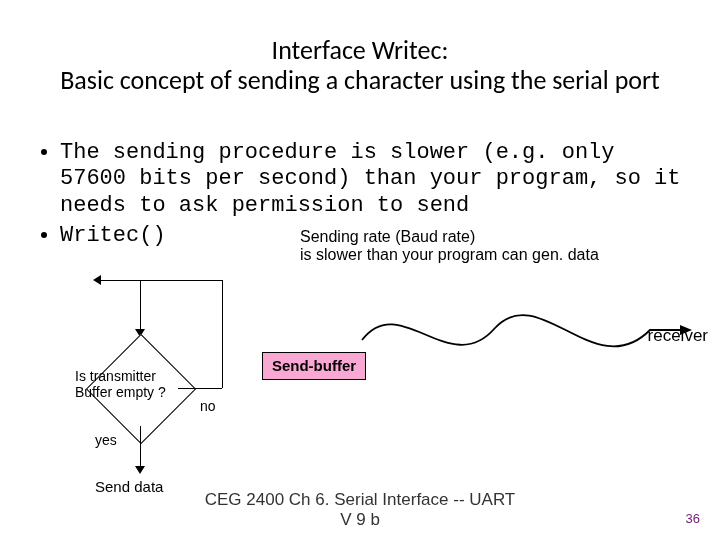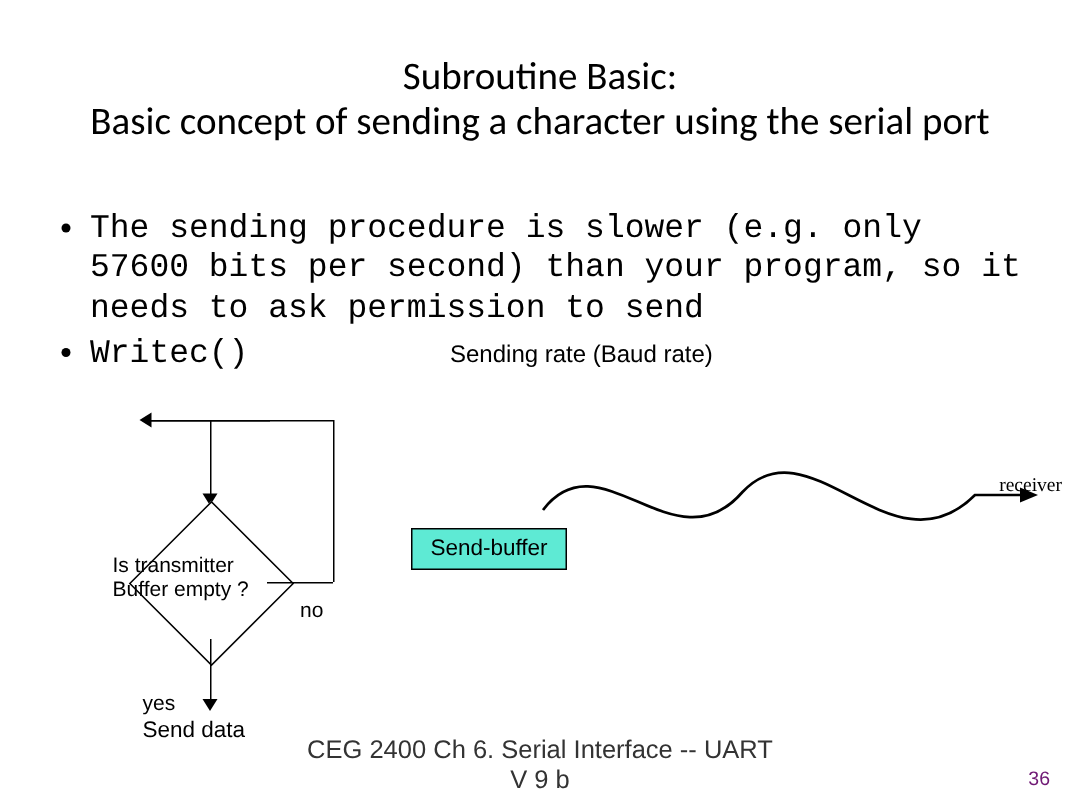--- a/index.html
+++ b/index.html
@@ -162,66 +162,67 @@
     top: 186px;
     left: 75px;
     width: 0;
     height: 0;
     border-left: 5px solid transparent;
     border-right: 5px solid transparent;
     border-top: 8px solid #000;
   }
   .label-yes {
     position: absolute;
-    top: 180px;
+    top: 152px;
     left: 35px;
     font-family: Arial, sans-serif;
     font-size: 14px;
   }
   .send-data {
     position: absolute;
     top: 198px;
     left: 35px;
     font-family: Arial, sans-serif;
     font-size: 15px;
   }
 
   
   .send-buffer {
     position: absolute;
     top: 352px;
-    left: 274px;
+    left: 262px;
     width: 102px;
     height: 26px;
     border: 1px solid #000;
-    background: #5eead4;
+    background: #f9a8d4;
     font-family: Arial, sans-serif;
     font-size: 15px;
     text-align: center;
     line-height: 26px;
+    font-weight: bold;
   }
   
   .wave {
     position: absolute;
     top: 300px;
     left: 360px;
     width: 330px;
     height: 60px;
   }
   .wave svg {
     width: 100%;
     height: 100%;
     overflow: visible;
   }
   .receiver {
     position: absolute;
-    top: 315px;
+    top: 326px;
     right: 12px;
-    font-family: Liberation Serif, serif;
-    font-size: 13px;
+    font-family: Liberation Sans, sans-serif;
+    font-size: 17px;
   }
 
   
   .footer {
     position: absolute;
     bottom: 10px;
     left: 0;
     width: 720px;
     text-align: center;
     font-family: Arial, sans-serif;
@@ -234,34 +235,34 @@
     right: 20px;
     font-family: Arial, sans-serif;
     font-size: 13px;
     color: #701a75;
   }
 </style>
 </head>
 <body>
 
 <div class="title">
-  <span>Subroutine Basic:</span><br>
+  <span>Interface Writec:</span><br>
   <span>Basic concept  of sending a character using the serial port</span>
 </div>
 
 <div class="bullets">
   <ul>
     <li>The sending procedure is slower (e.g. only 57600 bits per second)  than your program, so it needs to ask permission to send</li>
     <li>Writec()</li>
   </ul>
 </div>
 
 <div class="sidenote">
   <span>Sending rate (Baud rate)</span><br>
-  <br>
+  <span> is slower than your program can gen. data</span><br>
 </div>
 
 <div class="flow">
 
   <div class="no-h-top"></div>
   <div class="no-arrow"></div>
   <div class="bar-top"></div>
   <div class="v-down"></div>
   <div class="v-down-arrow"></div>
 

